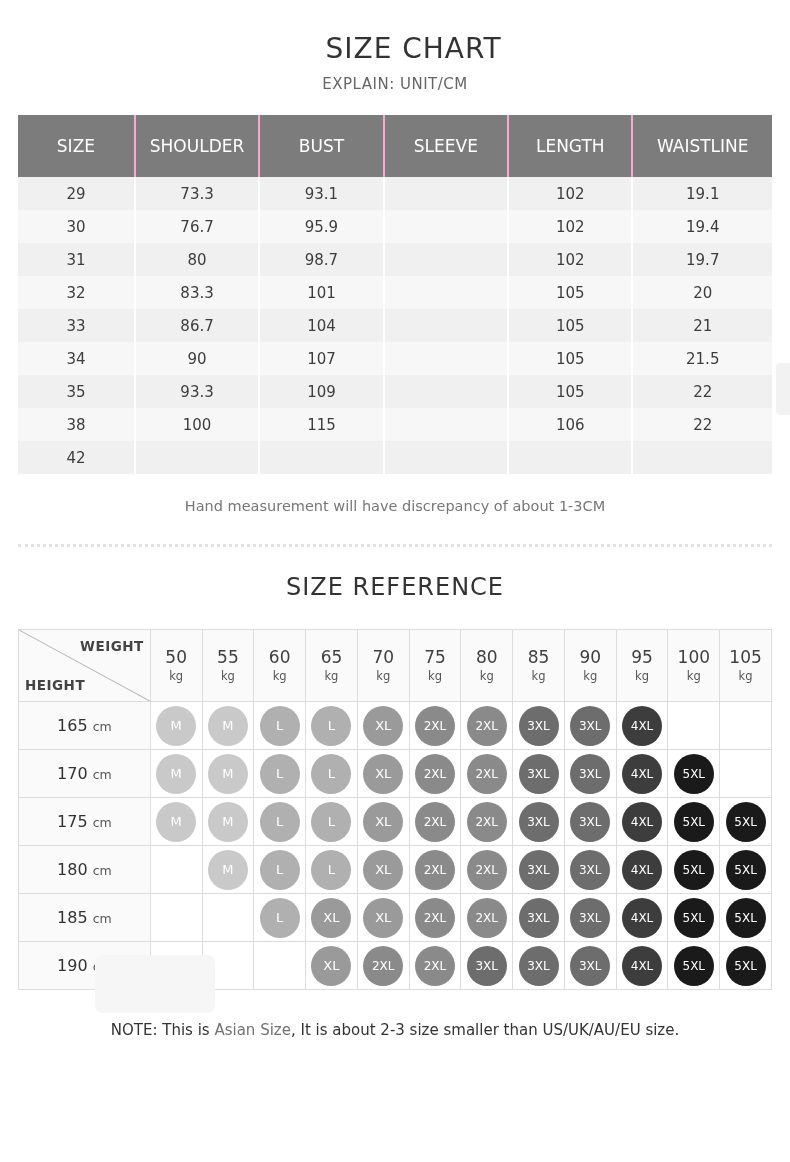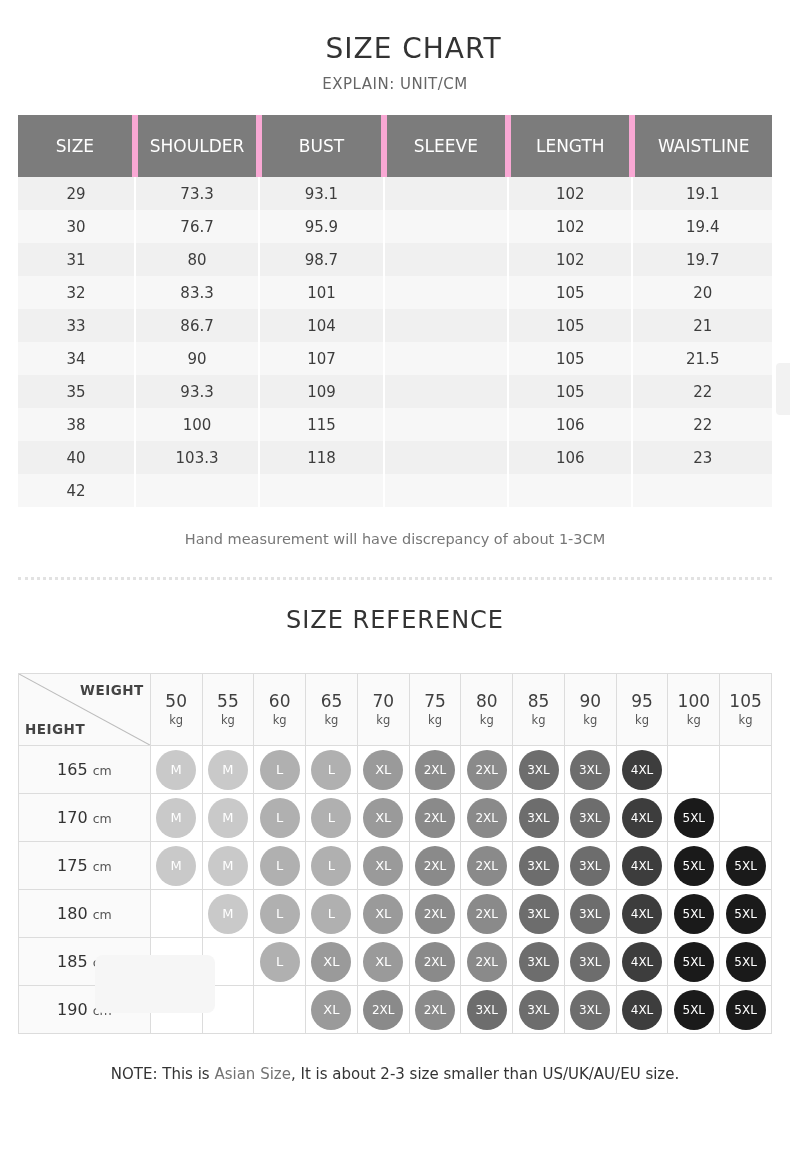--- a/index.html
+++ b/index.html
@@ -38,21 +38,21 @@
     border-collapse: collapse;
     table-layout: fixed;
   }
   table.size-chart thead th {
     background: #7c7c7c;
     color: #ffffff;
     font-weight: normal;
     font-size: 17px;
     height: 62px;
     text-align: center;
-    border-right: 6px solid #f9a8d4;
+    border-right: 2px solid #f9a8d4;
   }
   table.size-chart thead th:last-child { border-right: none; }
   table.size-chart tbody td {
     text-align: center;
     font-size: 15px;
     height: 33px;
     color: #3d3d3d;
     border-right: 2px solid #ffffff;
   }
   table.size-chart tbody td:last-child { border-right: none; }
@@ -79,21 +79,21 @@
   }
 
   
   .ref-title {
     text-align: center;
     font-size: 24px;
     color: #333;
     margin-top: 26px;
     letter-spacing: 1px;
   }
-  .ref-wrap { padding: 9px 18px; margin-top: 30px; }
+  .ref-wrap { padding: 9px 18px; margin-top: 19px; }
   table.ref {
     width: 100%;
     border-collapse: collapse;
     table-layout: fixed;
   }
   table.ref td, table.ref th {
     border: 1px solid #dcdcdc;
     text-align: center;
     vertical-align: middle;
     padding: 0;
@@ -261,28 +261,20 @@
       </tr>
       <tr>
         <td>38</td>
         <td>100</td>
         <td>115</td>
         <td></td>
         <td>106</td>
         <td>22</td>
       </tr>
       <tr>
-        <td>40</td>
-        <td>103.3</td>
-        <td>118</td>
-        <td></td>
-        <td>106</td>
-        <td>23</td>
-      </tr>
-      <tr>
         <td>42</td>
         <td></td>
         <td></td>
         <td></td>
         <td></td>
         <td></td>
       </tr>
     </tbody>
   </table>
 </div>

